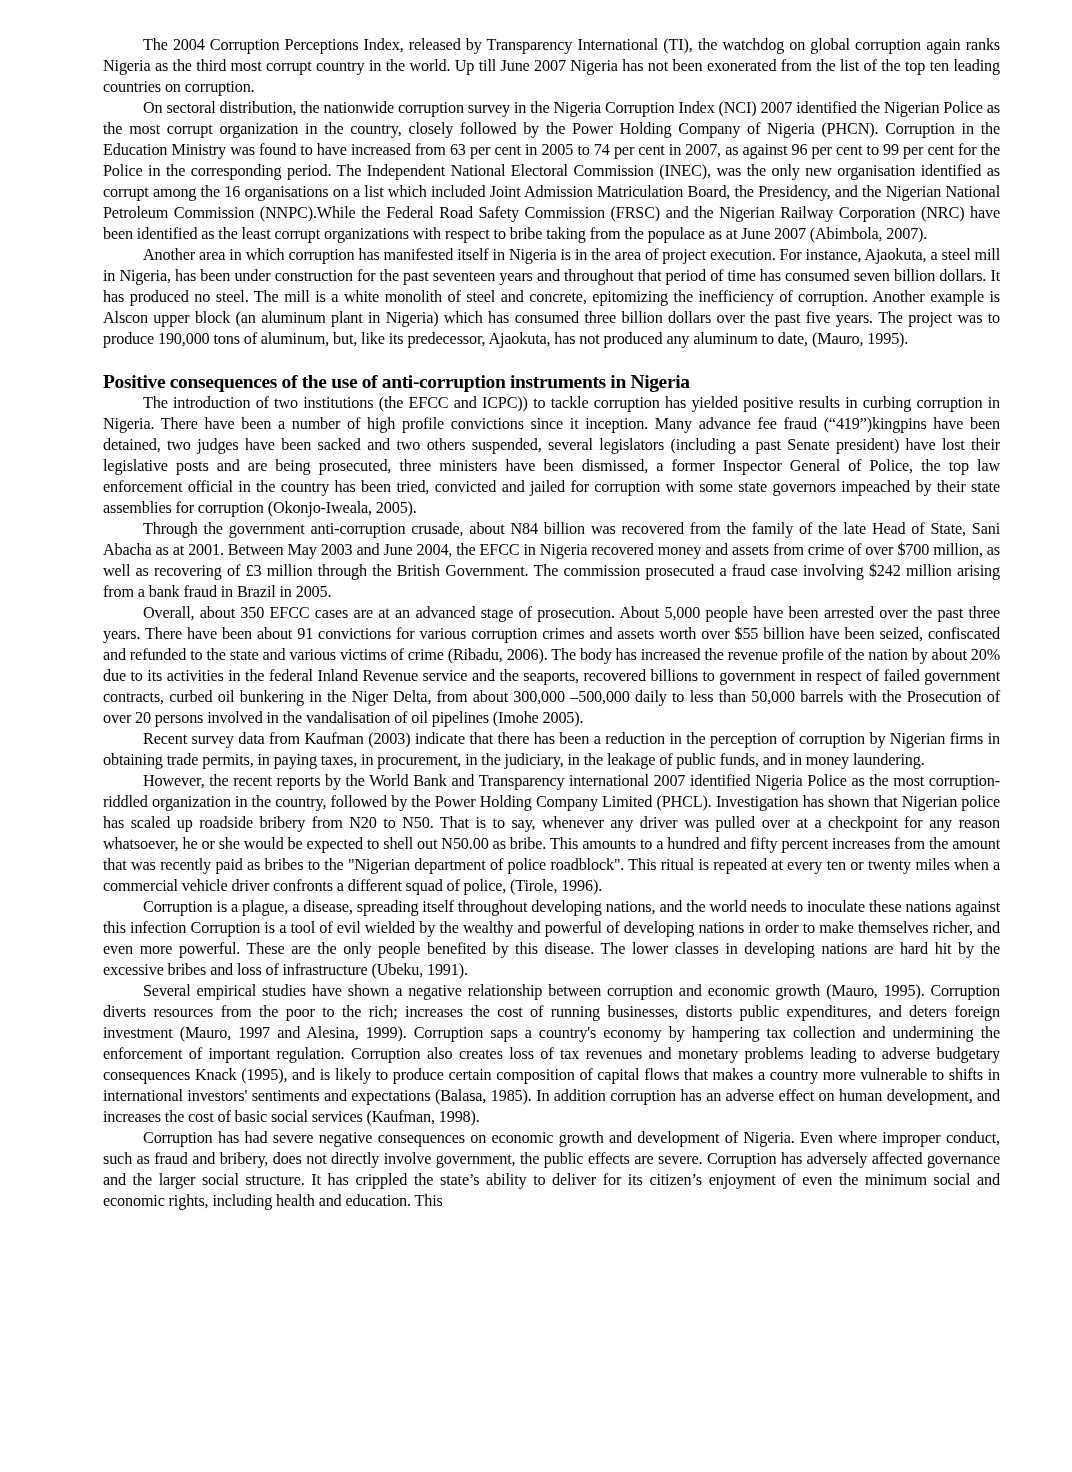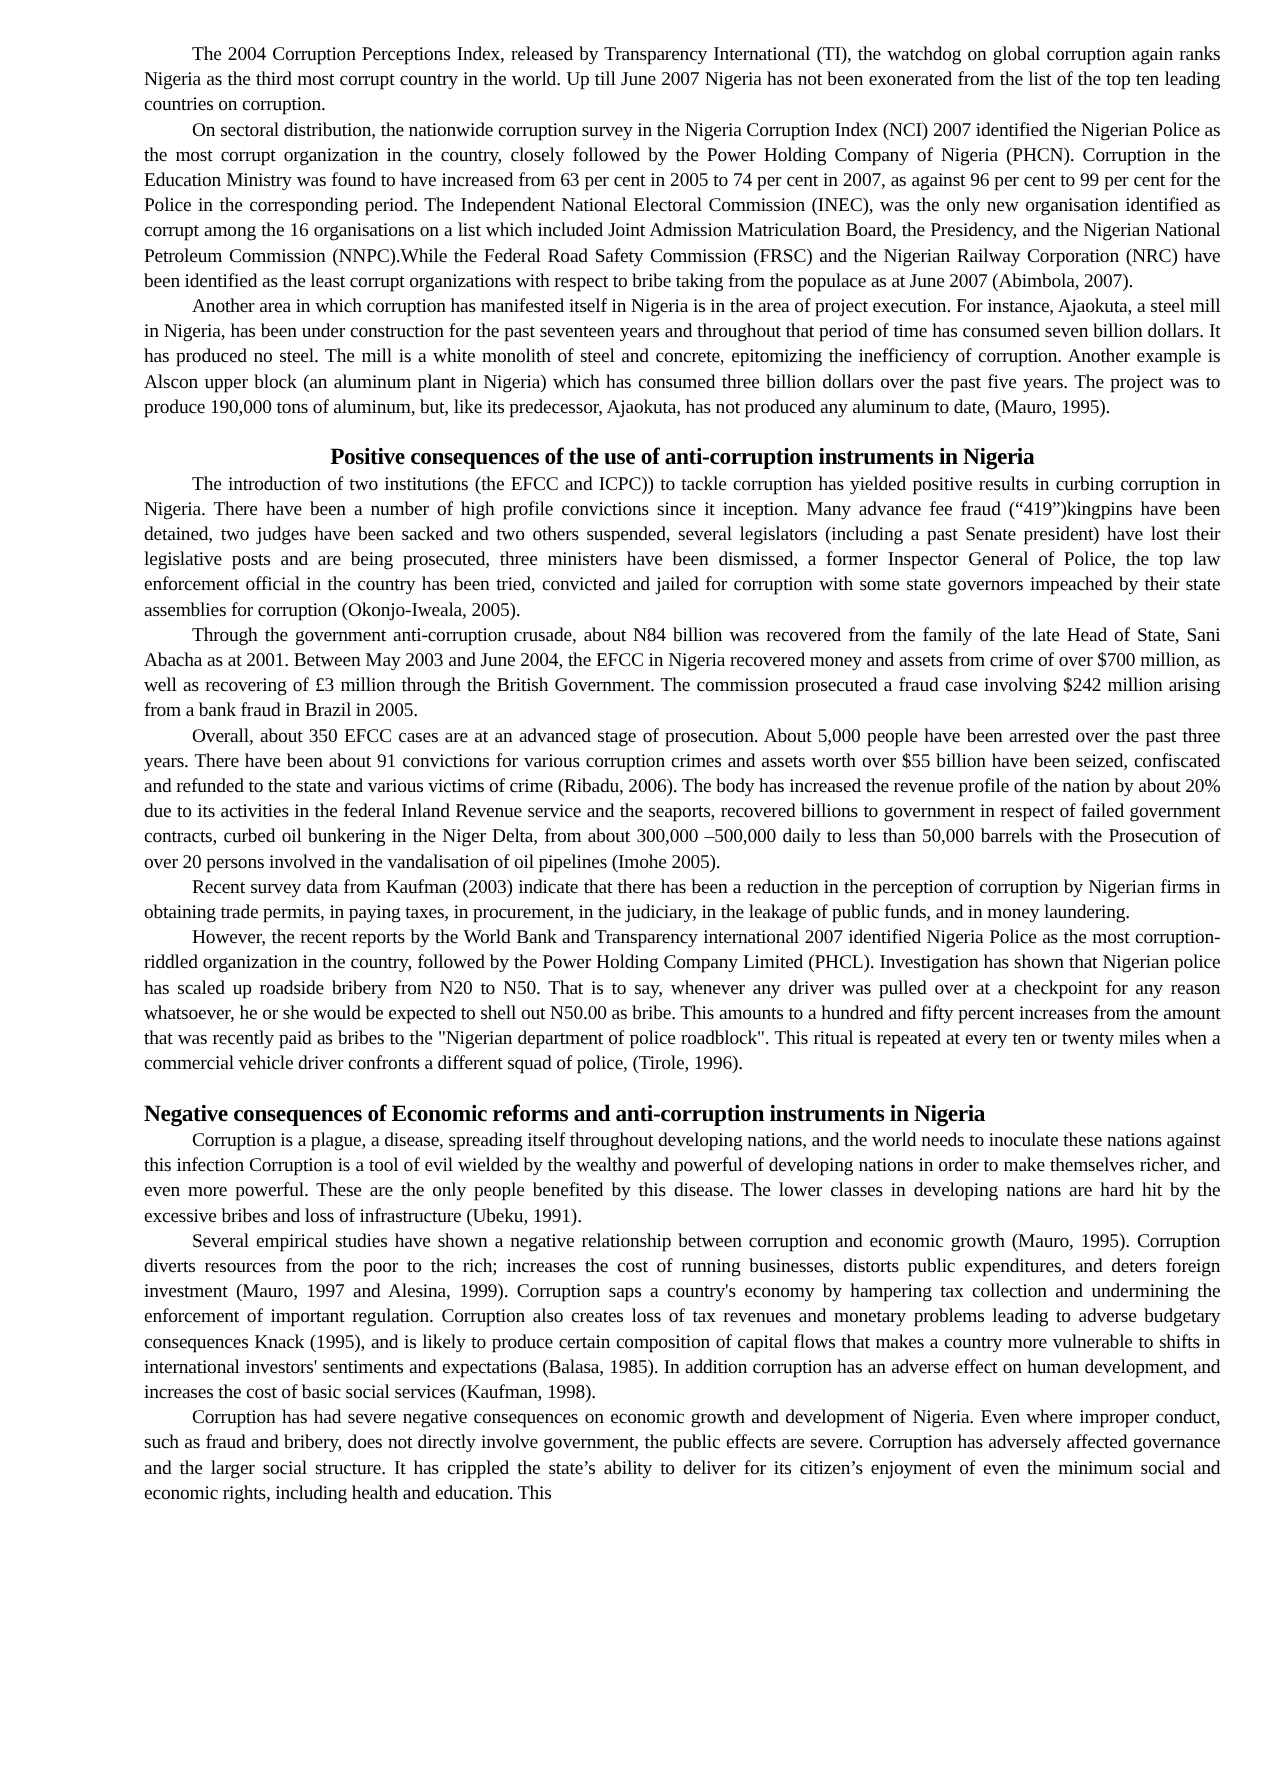--- a/index.html
+++ b/index.html
@@ -10,56 +10,55 @@
   body {
     width: 1072px;
     height: 1472px;
     position: relative;
     overflow: hidden;
     color: #000000;
     font-family: "Liberation Serif", "DejaVu Serif", serif;
   }
   .page {
     position: absolute;
-    left: 120px;
+    left: 103px;
     top: 35px;
     width: 897px;
   }
   .para {
     margin: 0;
     font-size: 16.2px;
     line-height: 21px;
     text-align: justify;
     text-indent: 40px;
     letter-spacing: -0.15px;
   }
   .heading {
     margin: 0;
     font-weight: bold;
     font-size: 19.5px;
     line-height: 22px;
     letter-spacing: -0.35px;
   }
-  .h1 { margin-top: 21px; text-align: center; }
+  .h1 { margin-top: 21px; }
   .h2 { margin-top: 21px; }
 </style>
 </head>
 <body>
 
 <div class="page">
 
   <p class="para">The 2004 Corruption Perceptions Index, released by Transparency International (TI), the watchdog on global corruption again ranks Nigeria as the third most corrupt country in the world. Up till June 2007 Nigeria has not been exonerated from the list of the top ten leading countries on corruption.</p>
   <p class="para">On sectoral distribution, the nationwide corruption survey in the Nigeria Corruption Index (NCI) 2007 identified the Nigerian Police as the most corrupt organization in the country, closely followed by the Power Holding Company of Nigeria (PHCN). Corruption in the Education Ministry was found to have increased from 63 per cent in 2005 to 74 per cent in 2007, as against 96 per cent to 99 per cent for the Police in the corresponding period. The Independent National Electoral Commission (INEC), was the only new organisation identified as corrupt among the 16 organisations on a list which included Joint Admission Matriculation Board, the Presidency, and the Nigerian National Petroleum Commission (NNPC).While the Federal Road Safety Commission (FRSC) and the Nigerian Railway Corporation (NRC) have been identified as the least corrupt organizations with respect to bribe taking from the populace as at June 2007 (Abimbola, 2007).</p>
   <p class="para">Another area in which corruption has manifested itself in Nigeria is in the area of project execution. For instance, Ajaokuta, a steel mill in Nigeria, has been under construction for the past seventeen years and throughout that period of time has consumed seven billion dollars. It has produced no steel. The mill is a white monolith of steel and concrete, epitomizing the inefficiency of corruption. Another example is Alscon upper block (an aluminum plant in Nigeria) which has consumed three billion dollars over the past five years. The project was to produce 190,000 tons of aluminum, but, like its predecessor, Ajaokuta, has not produced any aluminum to date, (Mauro, 1995).</p>
 
   <h2 class="heading h1">Positive consequences of the use of anti-corruption instruments in Nigeria</h2>
   <p class="para">The introduction of two institutions (the EFCC and ICPC)) to tackle corruption has yielded positive results in curbing corruption in Nigeria. There have been a number of high profile convictions since it inception. Many advance fee fraud (“419”)kingpins have been detained, two judges have been sacked and two others suspended, several legislators (including a past Senate president) have lost their legislative posts and are being prosecuted, three ministers have been dismissed, a former Inspector General of Police, the top law enforcement official in the country has been tried, convicted and jailed for corruption with some state governors impeached by their state assemblies for corruption (Okonjo-Iweala, 2005).</p>
   <p class="para">Through the government anti-corruption crusade, about N84 billion was recovered from the family of the late Head of State, Sani Abacha as at 2001. Between May 2003 and June 2004, the EFCC in Nigeria recovered money and assets from crime of over $700 million, as well as recovering of £3 million through the British Government. The commission prosecuted a fraud case involving $242 million arising from a bank fraud in Brazil in 2005.</p>
   <p class="para">Overall, about 350 EFCC cases are at an advanced stage of prosecution. About 5,000 people have been arrested over the past three years. There have been about 91 convictions for various corruption crimes and assets worth over $55 billion have been seized, confiscated and refunded to the state and various victims of crime (Ribadu, 2006). The body has increased the revenue profile of the nation by about 20% due to its activities in the federal Inland Revenue service and the seaports, recovered billions to government in respect of failed government contracts, curbed oil bunkering in the Niger Delta, from about 300,000 –500,000 daily to less than 50,000 barrels with the Prosecution of over 20 persons involved in the vandalisation of oil pipelines (Imohe 2005).</p>
   <p class="para">Recent survey data from Kaufman (2003) indicate that there has been a reduction in the perception of corruption by Nigerian firms in obtaining trade permits, in paying taxes, in procurement, in the judiciary, in the leakage of public funds, and in money laundering.</p>
   <p class="para">However, the recent reports by the World Bank and Transparency international 2007 identified Nigeria Police as the most corruption-riddled organization in the country, followed by the Power Holding Company Limited (PHCL). Investigation has shown that Nigerian police has scaled up roadside bribery from N20 to N50. That is to say, whenever any driver was pulled over at a checkpoint for any reason whatsoever, he or she would be expected to shell out N50.00 as bribe. This amounts to a hundred and fifty percent increases from the amount that was recently paid as bribes to the "Nigerian department of police roadblock". This ritual is repeated at every ten or twenty miles when a commercial vehicle driver confronts a different squad of police, (Tirole, 1996).</p>
 
-  <h2 class="heading h2">Negative consequences of Economic reforms and anti-corruption instruments in Nigeria</h2>
   <p class="para">Corruption is a plague, a disease, spreading itself throughout developing nations, and the world needs to inoculate these nations against this infection Corruption is a tool of evil wielded by the wealthy and powerful of developing nations in order to make themselves richer, and even more powerful. These are the only people benefited by this disease. The lower classes in developing nations are hard hit by the excessive bribes and loss of infrastructure (Ubeku, 1991).</p>
   <p class="para">Several empirical studies have shown a negative relationship between corruption and economic growth (Mauro, 1995). Corruption diverts resources from the poor to the rich; increases the cost of running businesses, distorts public expenditures, and deters foreign investment (Mauro, 1997 and Alesina, 1999). Corruption saps a country's economy by hampering tax collection and undermining the enforcement of important regulation. Corruption also creates loss of tax revenues and monetary problems leading to adverse budgetary consequences Knack (1995), and is likely to produce certain composition of capital flows that makes a country more vulnerable to shifts in international investors' sentiments and expectations (Balasa, 1985). In addition corruption has an adverse effect on human development, and increases the cost of basic social services (Kaufman, 1998).</p>
   <p class="para">Corruption has had severe negative consequences on economic growth and development of Nigeria. Even where improper conduct, such as fraud and bribery, does not directly involve government, the public effects are severe. Corruption has adversely affected governance and the larger social structure. It has crippled the state’s ability to deliver for its citizen’s enjoyment of even the minimum social and economic rights, including health and education. This</p>
 
 </div>
 
 </body></html>

